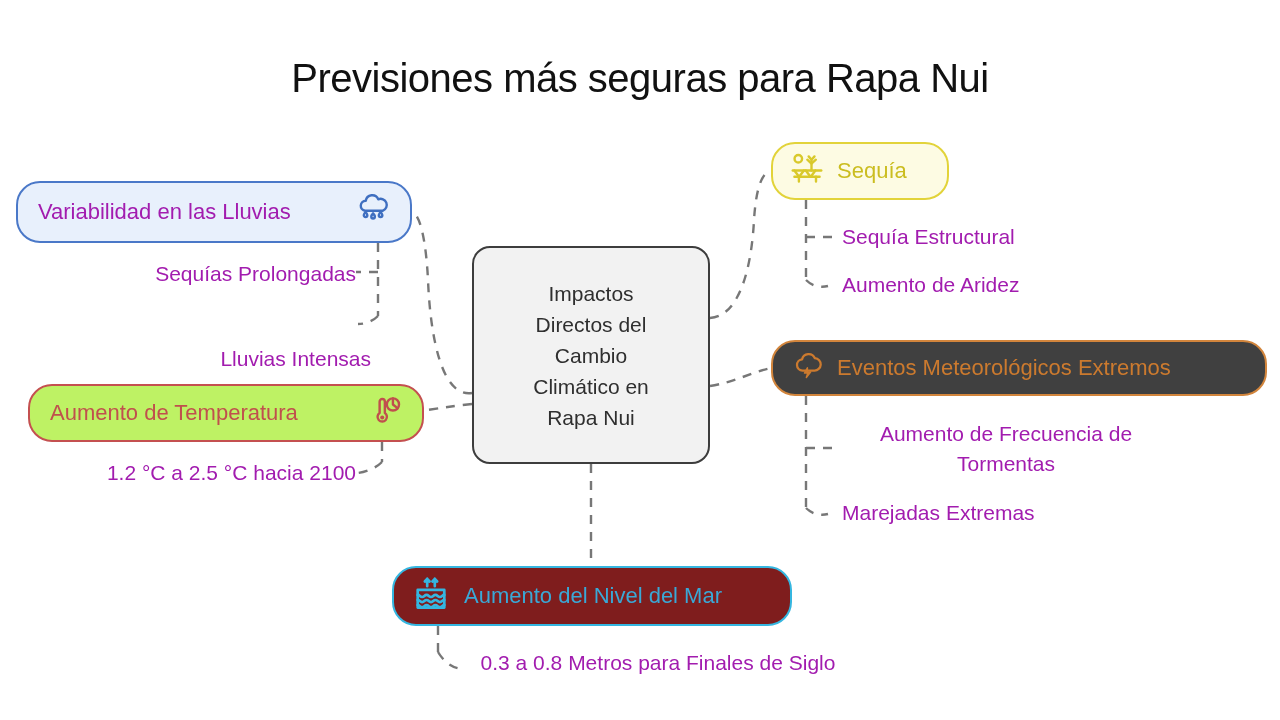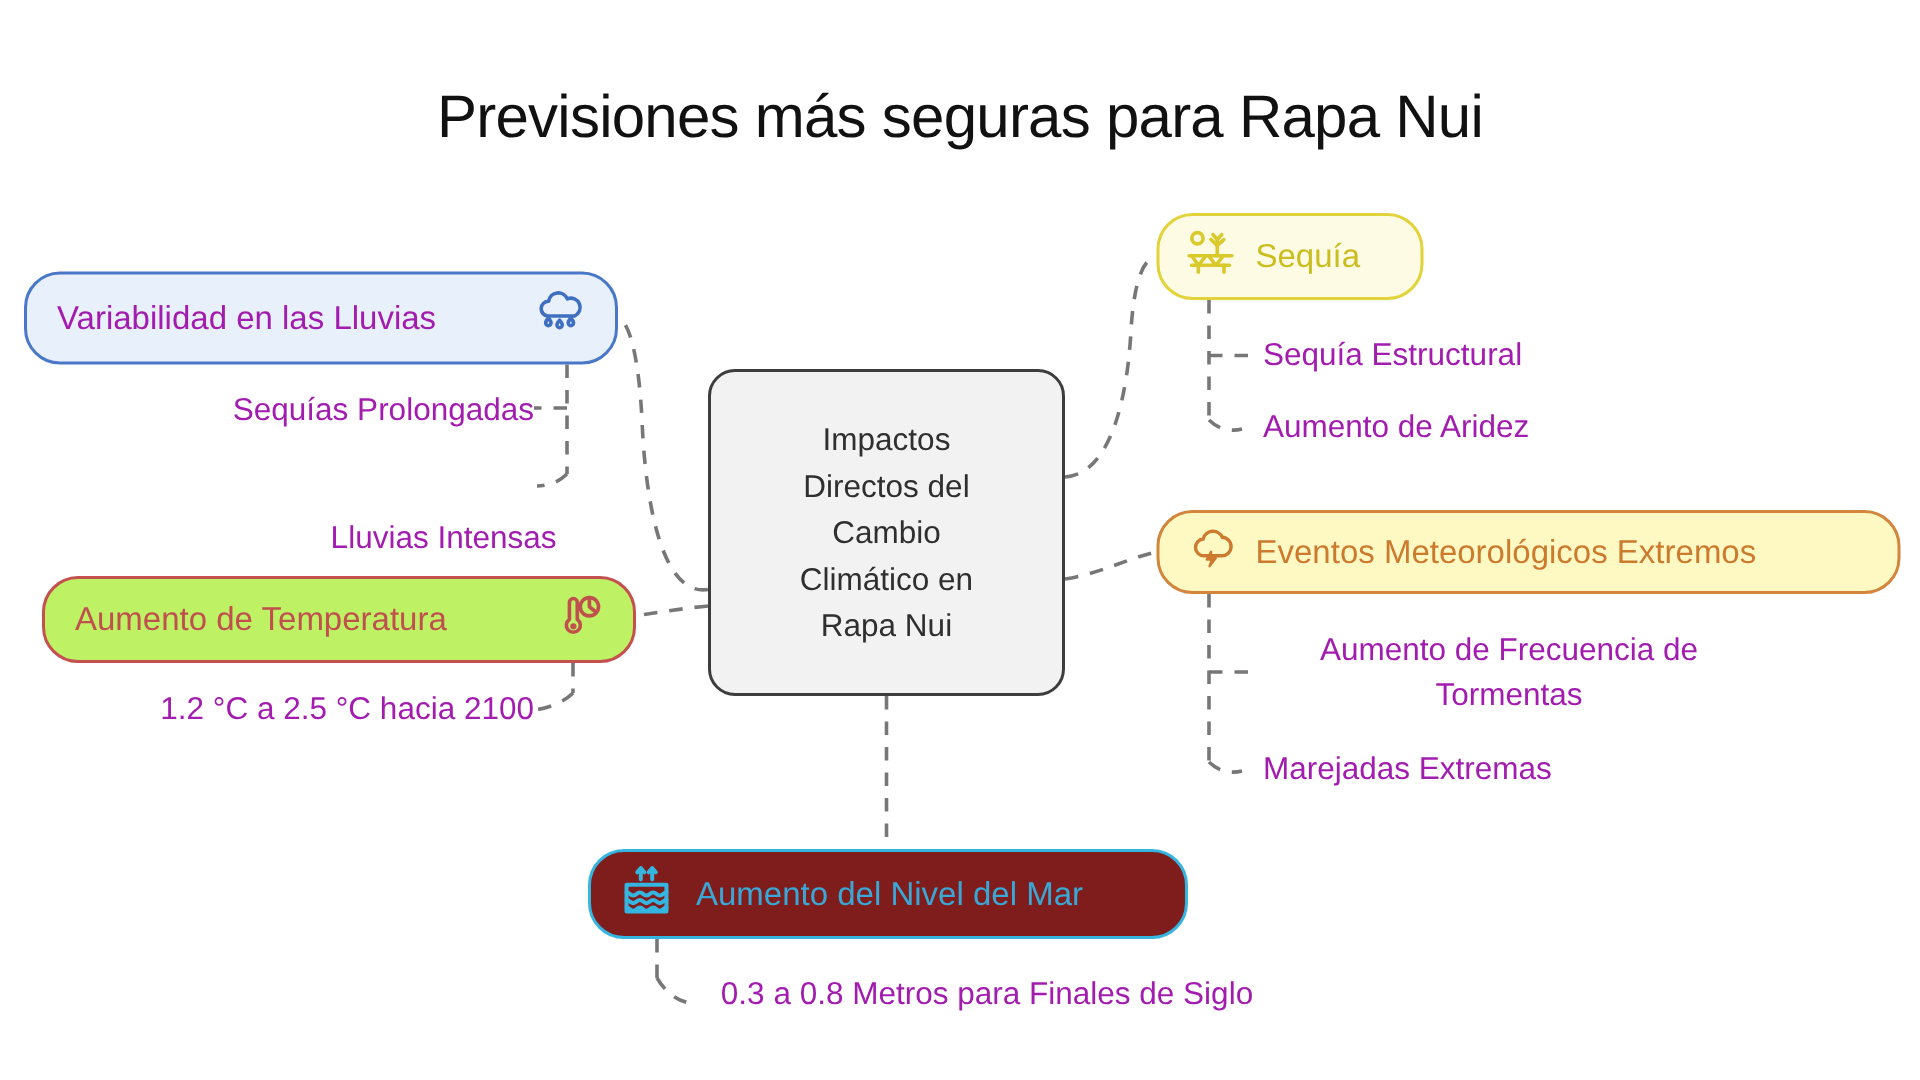--- a/index.html
+++ b/index.html
@@ -125,21 +125,21 @@
   }
   #node-drought .node-label { color: #cbbd20; }
 
   
   #node-extreme {
     left: 771px;
     top: 340px;
     width: 496px;
     height: 56px;
     border-color: #d2853c;
-    background: #fef9c3;
+    background: #404040;
     padding: 0 18px;
     gap: 14px;
   }
   #node-extreme .node-label { color: #cc7a2e; }
 
   
   #node-sea {
     left: 392px;
     top: 566px;
     width: 400px;

